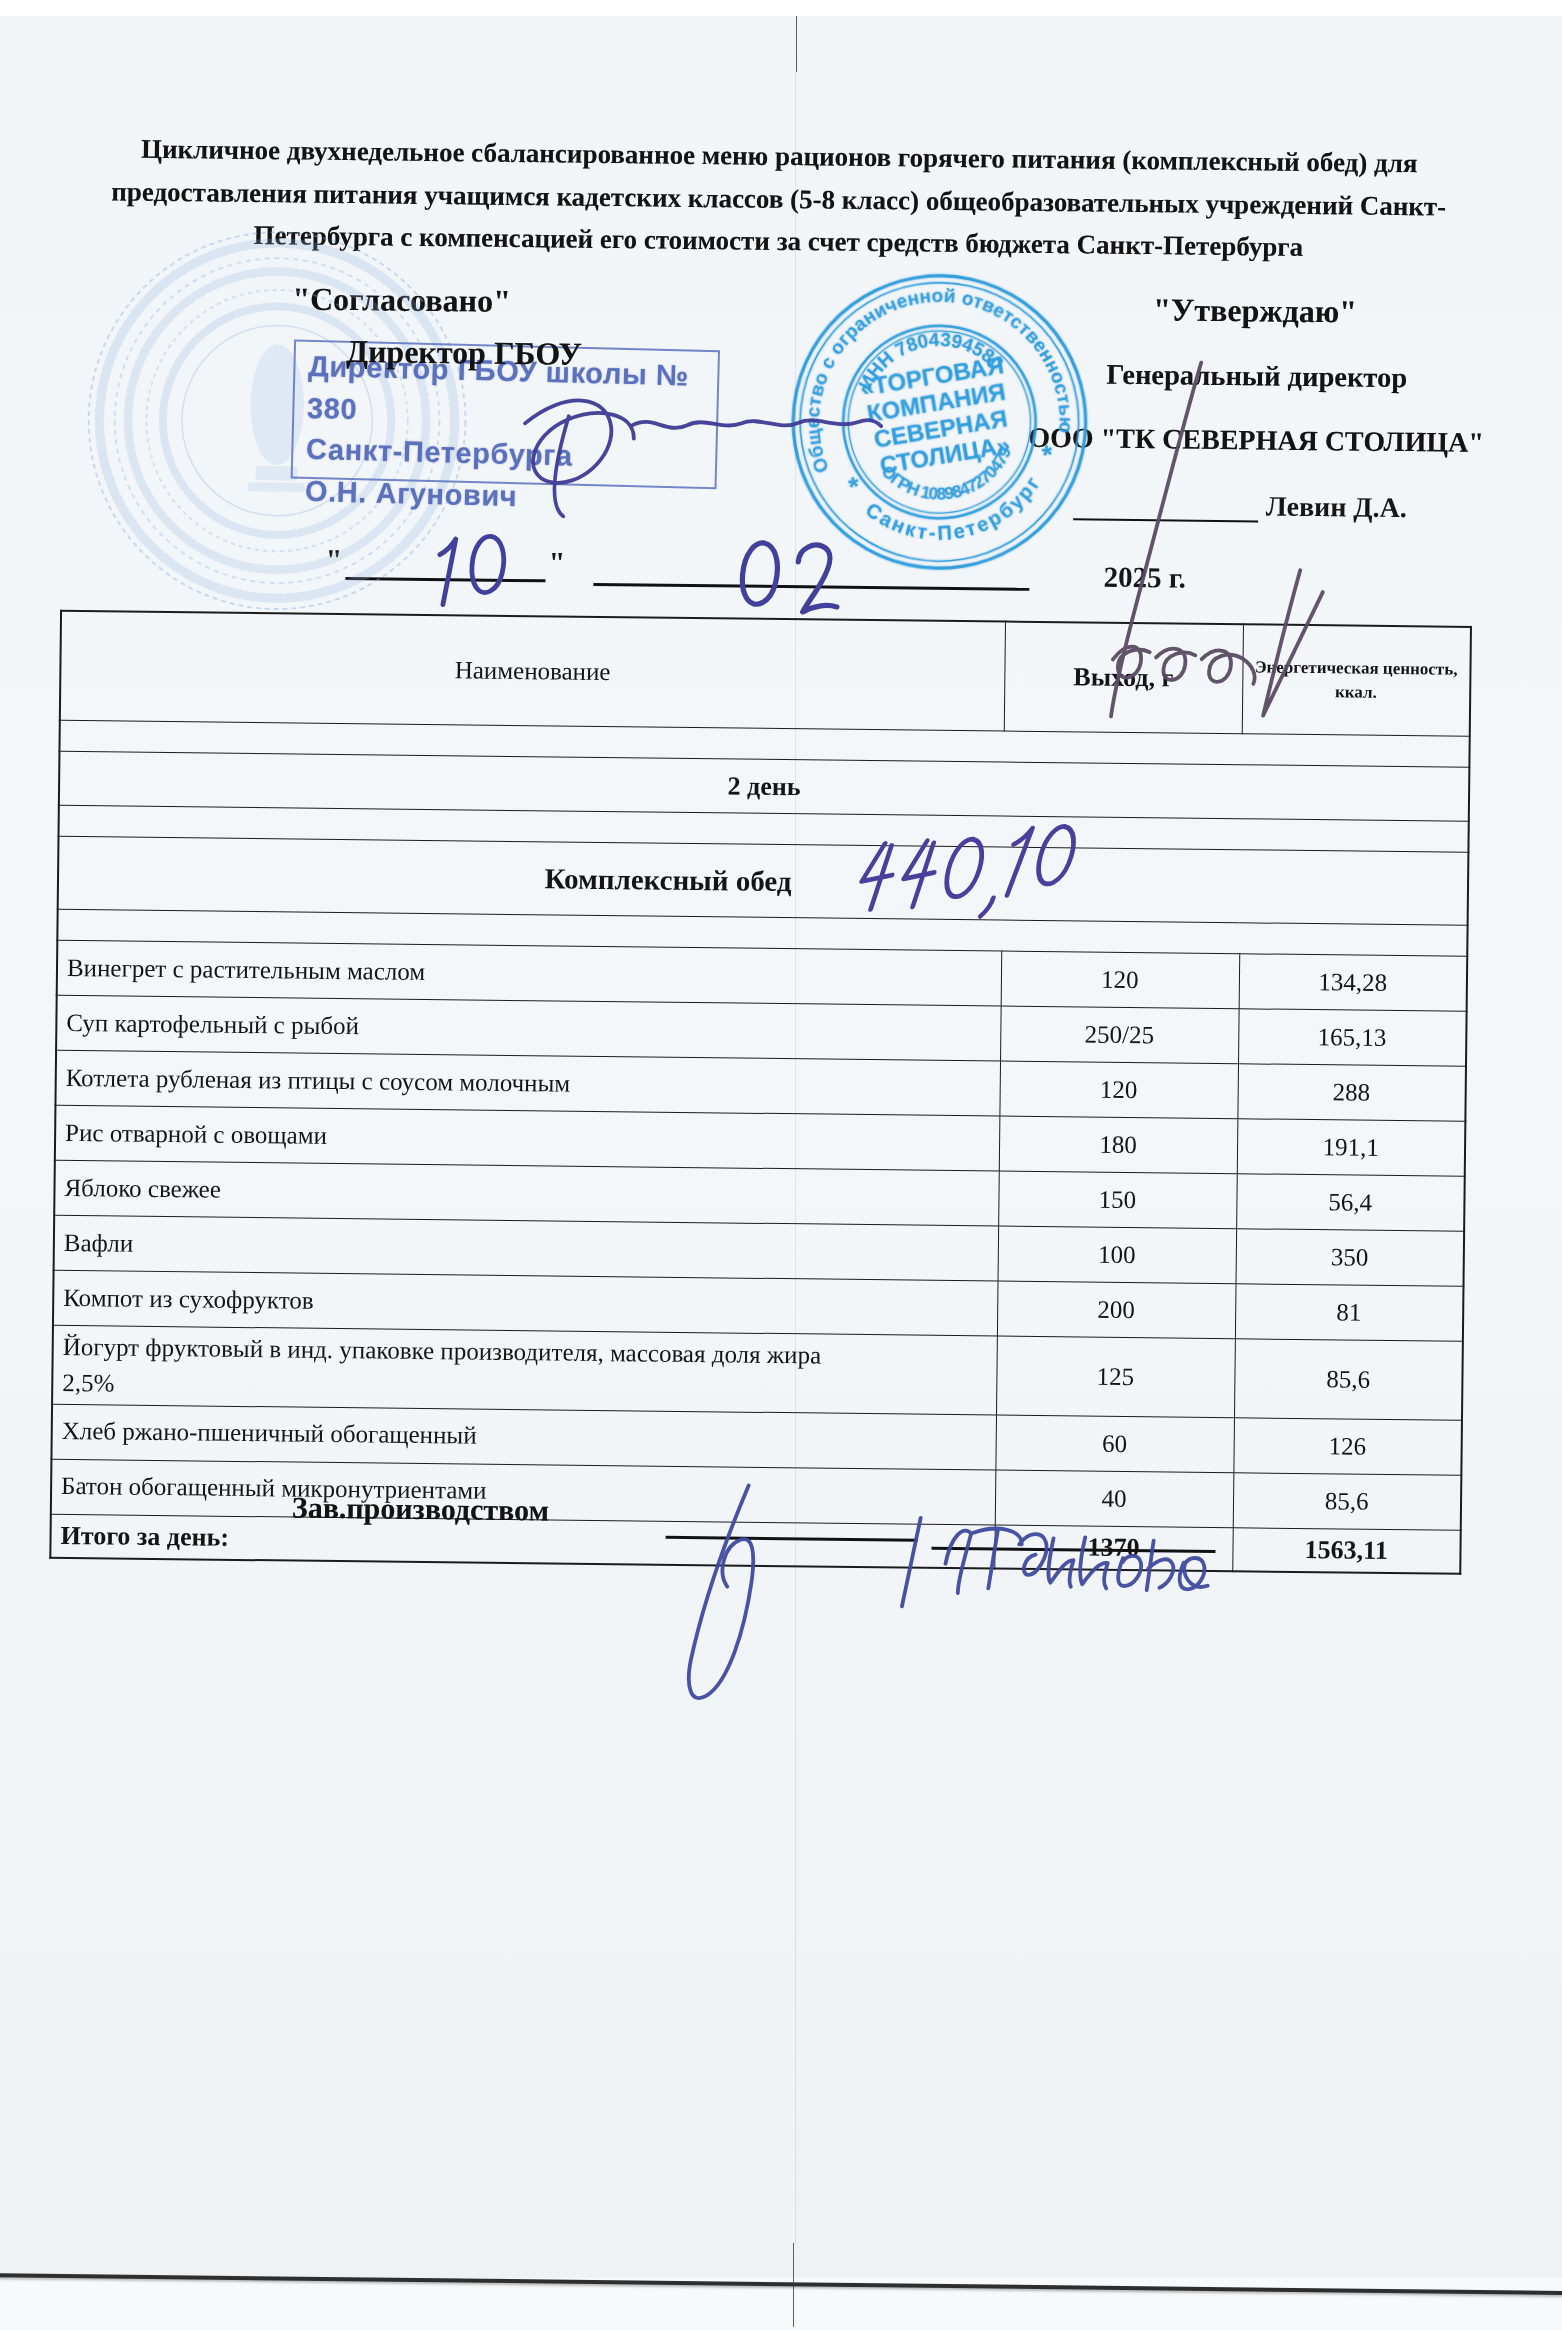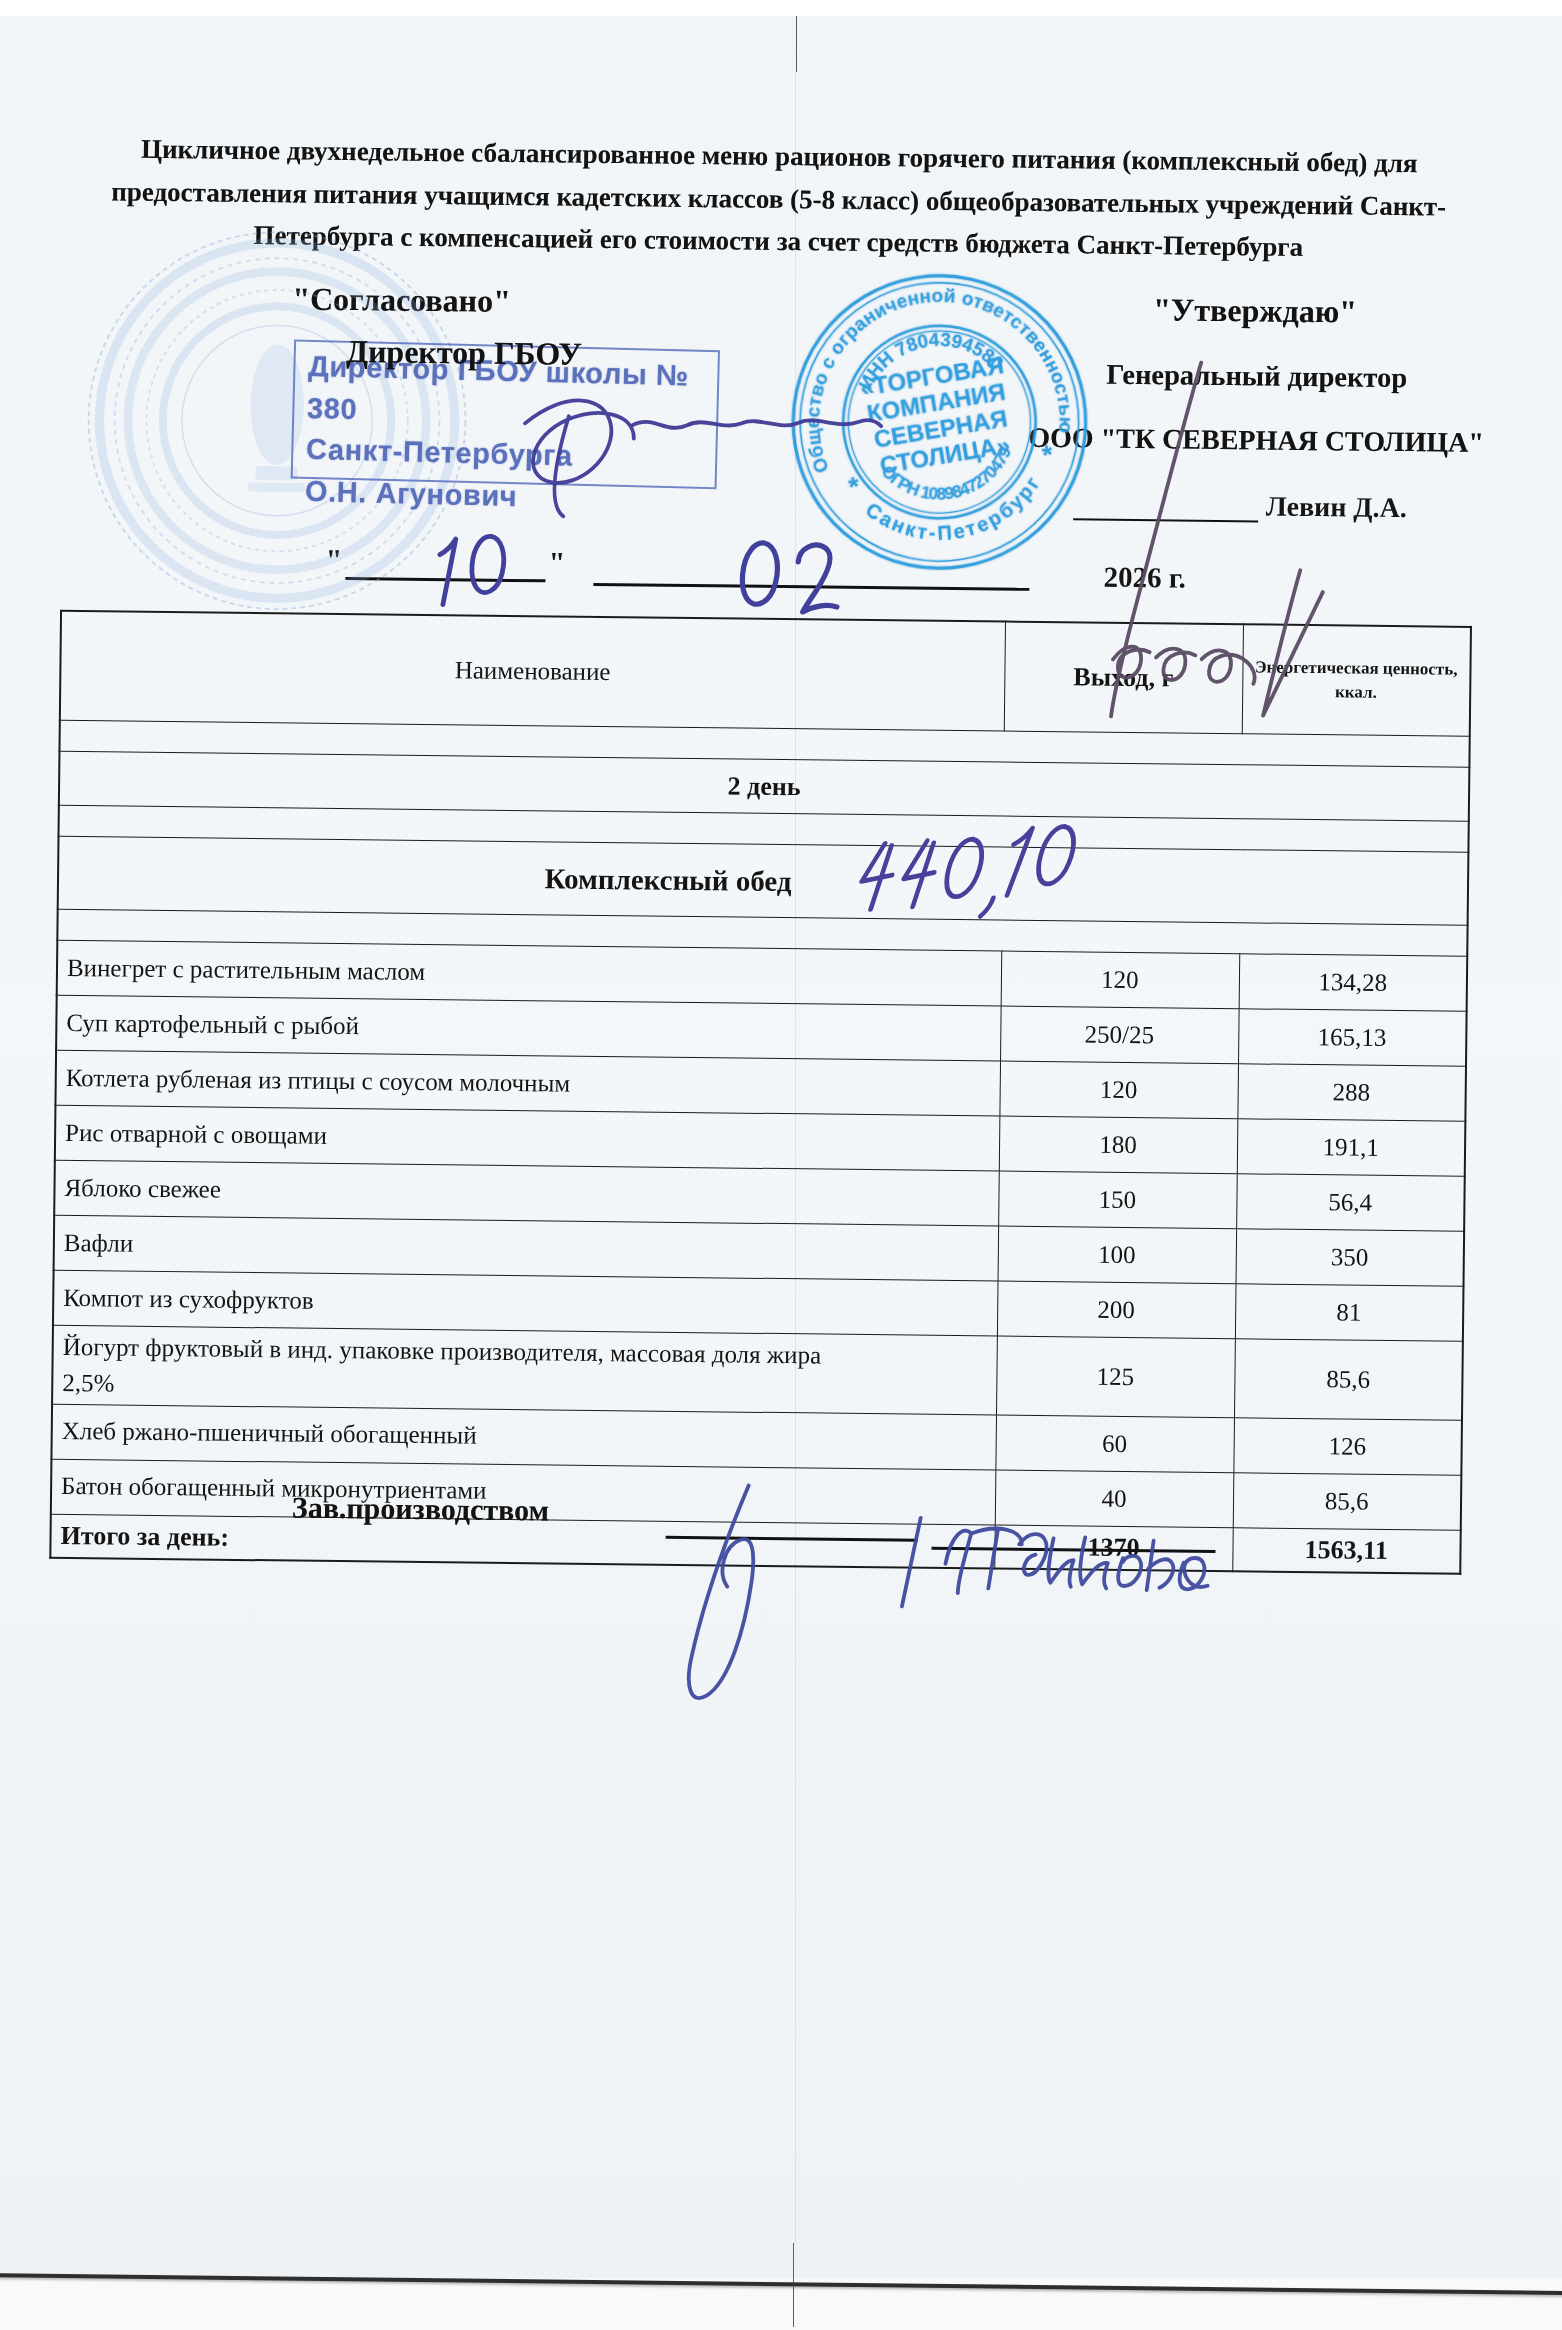--- a/index.html
+++ b/index.html
@@ -98,21 +98,21 @@
       <div>О.Н. Агунович</div>
     </div>
 
     <div class="abs appr utv">"Утверждаю"</div>
     <div class="abs appr gen-dir">Генеральный директор</div>
     <div class="abs appr ooo-line">ООО "ТК СЕВЕРНАЯ СТОЛИЦА"</div>
     <div class="abs levin-row">
       <span class="sig-underline"></span>
       <span class="levin-name">Левин Д.А.</span>
     </div>
-    <div class="abs year">2026 г.</div>
+    <div class="abs year">2025 г.</div>
 
     <span class="abs dq q1">"</span>
     <div class="abs dl1"></div>
     <span class="abs dq q2">"</span>
     <div class="abs dl2"></div>
 
     <svg class="abs stamp-svg" width="307" height="307" viewBox="0 0 485 485" style="position:absolute;left:791px;top:259px;overflow:visible;filter:drop-shadow(0 0 1px rgba(130,180,225,.8))">
       <defs>
         <path id="arcTop" d="M61,300 A190,190 0 1 1 423,300"></path>
         <path id="arcBottom" d="M92,352 A186,186 0 0 0 392,352"></path>

